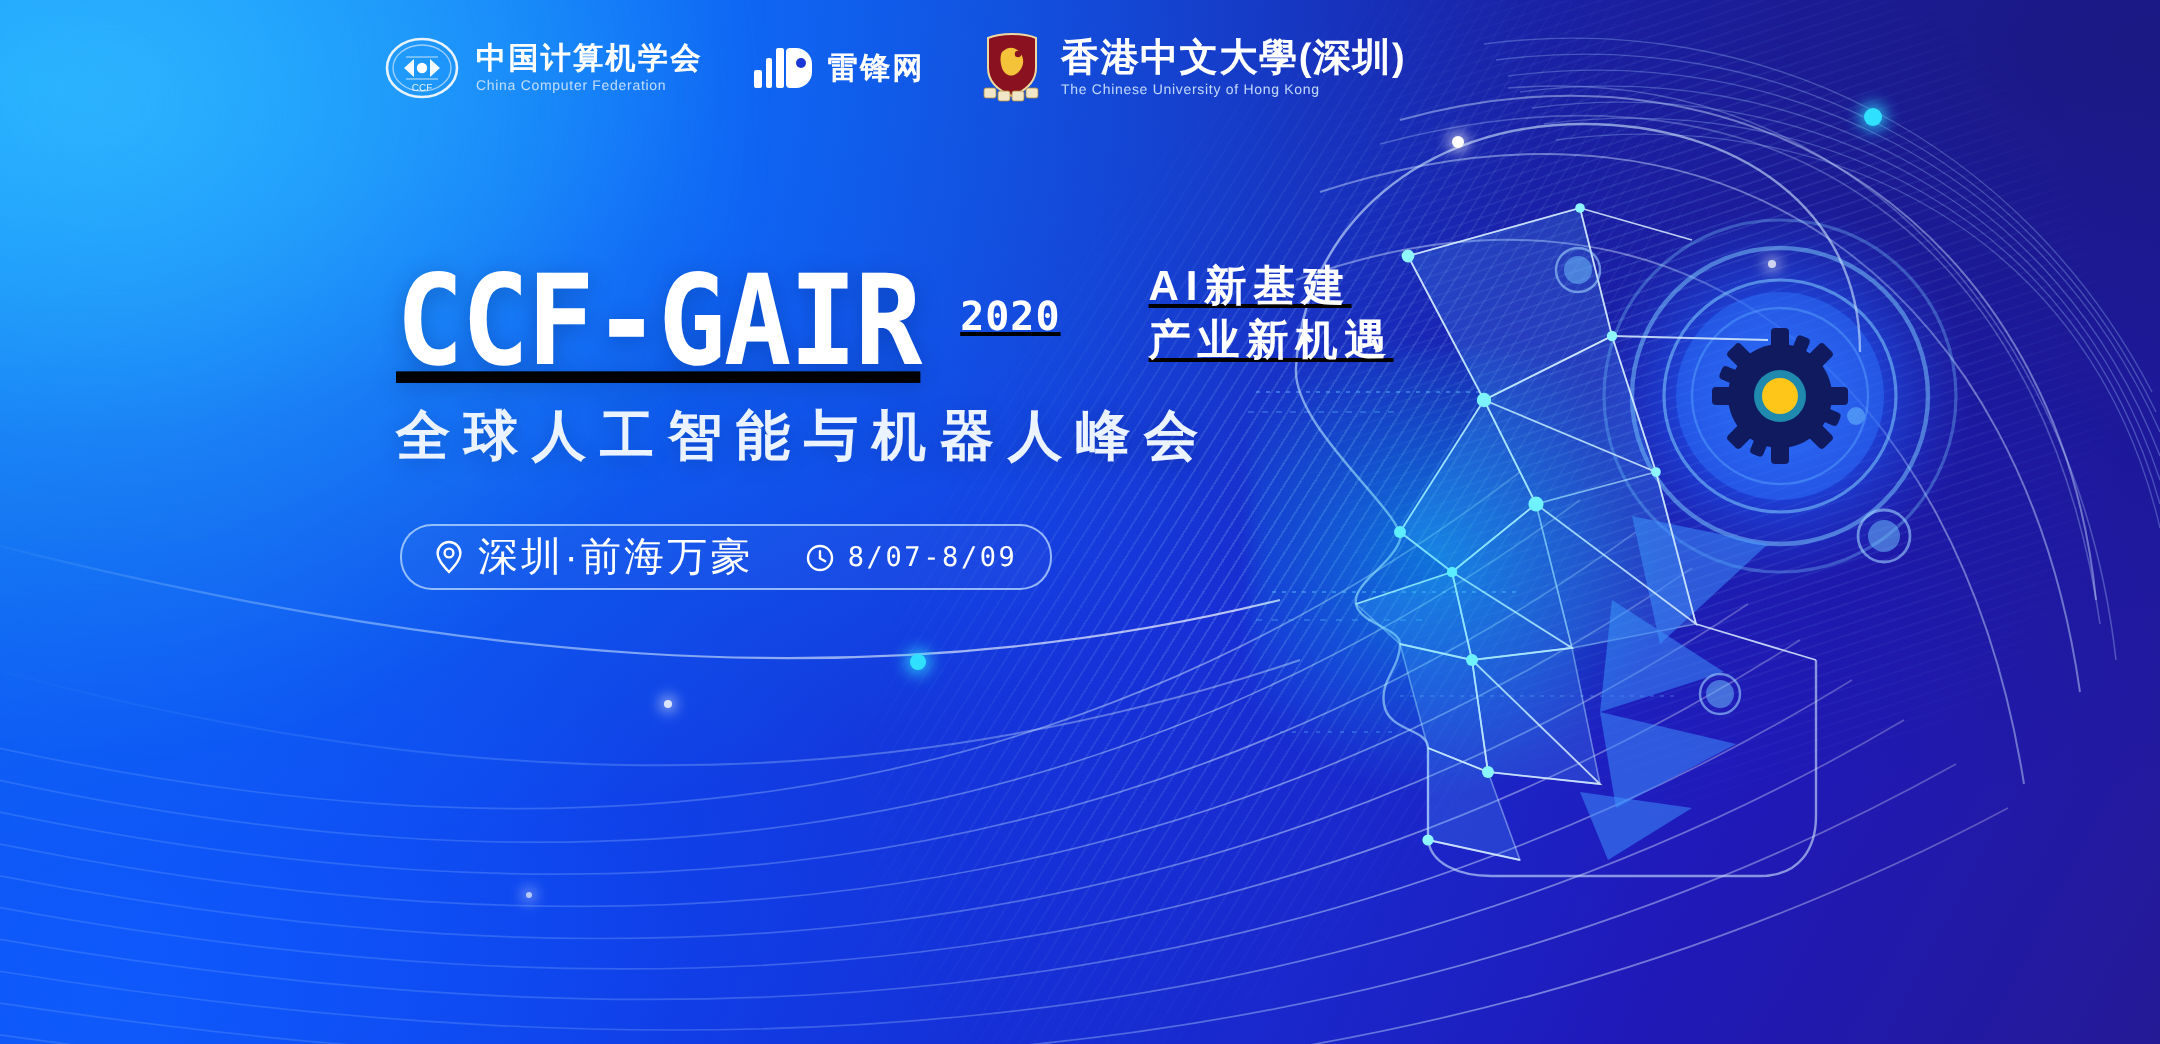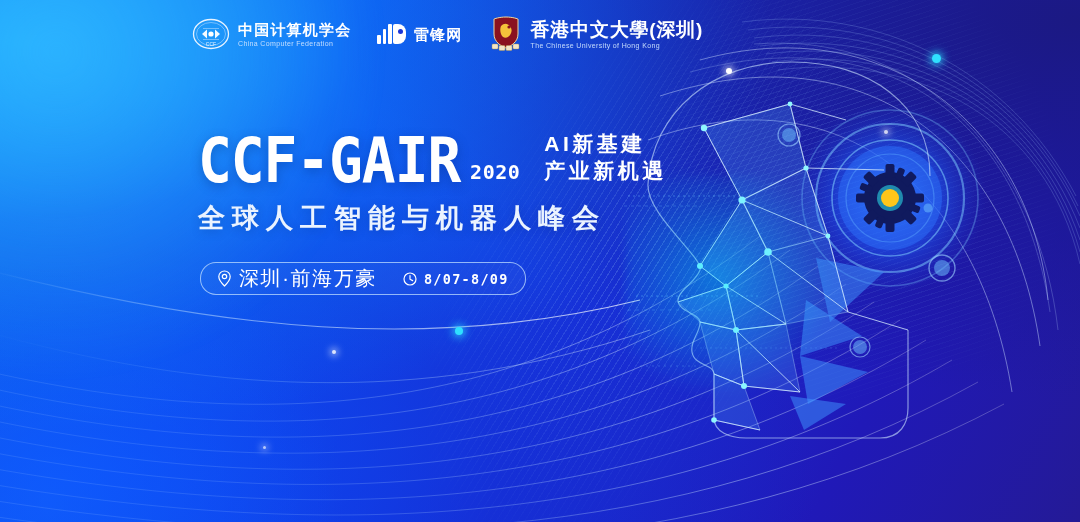--- a/index.html
+++ b/index.html
@@ -65,21 +65,21 @@
   .lf-mark{display:flex;align-items:flex-end;gap:2px;height:20px;}
   .lf-mark i{display:block;width:3.5px;background:#fff;border-radius:1px;}
   .lf-mark i:nth-child(1){height:9px;}
   .lf-mark i:nth-child(2){height:15px;}
   .lf-mark i:nth-child(3){height:20px;}
   .lf-p{width:13px;height:20px;background:#fff;border-radius:2px 8px 8px 2px;position:relative;margin-left:1px;}
   .lf-p:after{content:"";position:absolute;right:2.5px;top:5px;width:5px;height:5px;border-radius:50%;background:#1b36d6;}
 
   
   .title-wrap{position:absolute;left:198px;top:130px;width:420px;}
-  .row1{display:flex;align-items:flex-end;gap:0;}
+  .row1{display:flex;align-items:center;gap:10px;text-decoration:underline;}
   .ccf{
     color:#fff;font-family:"DejaVu Sans Mono","Liberation Mono",monospace;
     font-weight:700;font-size:54px;line-height:54px;letter-spacing:-1px;
     transform:scaleX(1.04) scaleY(1.16);transform-origin:left top;
     text-shadow:0 2px 10px rgba(0,40,120,.35);white-space:nowrap;
   }
   .yr{
     color:#fff;font-family:"DejaVu Sans Mono","Liberation Mono",monospace;
     font-size:20px;font-weight:700;letter-spacing:.5px;margin-left:20px;margin-top:2px;
   }
@@ -93,21 +93,21 @@
     white-space:nowrap;text-shadow:0 2px 10px rgba(0,40,120,.3);
   }
 
   
   .pill{
     position:absolute;left:200px;top:262px;height:31px;display:flex;align-items:center;
     padding:0 16px;gap:26px;border:1px solid rgba(190,220,255,.75);border-radius:16px;
     background:rgba(255,255,255,.03);
   }
   .pill .item{display:flex;align-items:center;gap:7px;color:#fff;font-size:20px;letter-spacing:1.6px;white-space:nowrap;}
-  .pill .item.date{font-family:"DejaVu Sans Mono","Liberation Mono",monospace;font-size:13.5px;letter-spacing:1.3px;font-weight:bold;}
+  .pill .item.date{font-family:"DejaVu Sans Mono","Liberation Mono",monospace;font-size:13.5px;letter-spacing:1.3px;}
   .pill svg{display:block;}
 
   
   .dot{position:absolute;border-radius:50%;background:#fff;}
   .dot.cy{background:#2fe0ff;box-shadow:0 0 8px 2px rgba(47,224,255,.85);}
   .dot.wh{box-shadow:0 0 7px 2px rgba(255,255,255,.7);}
 </style>
 </head>
 <body>
 

